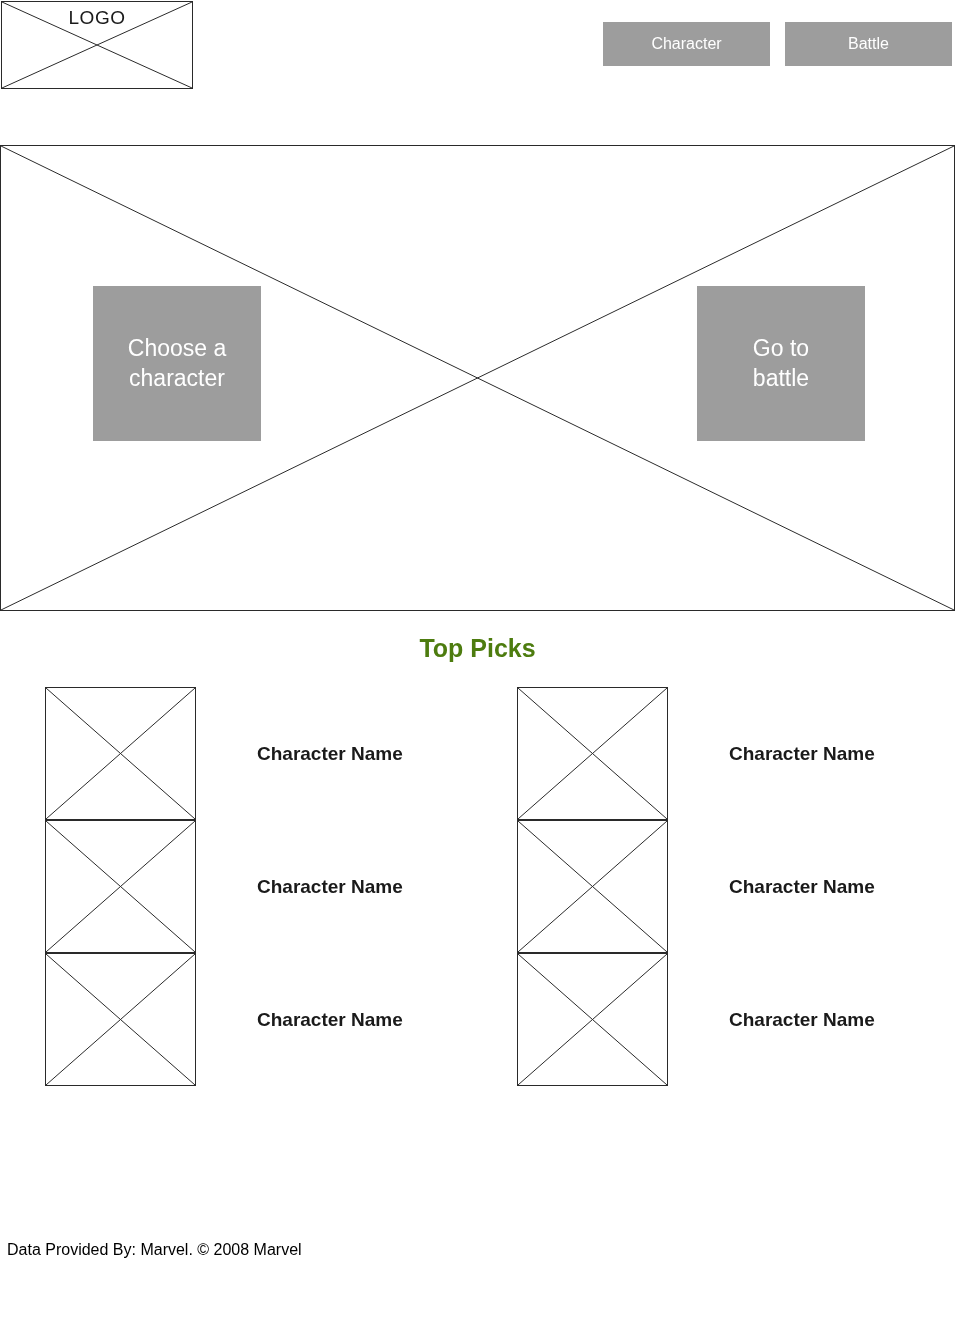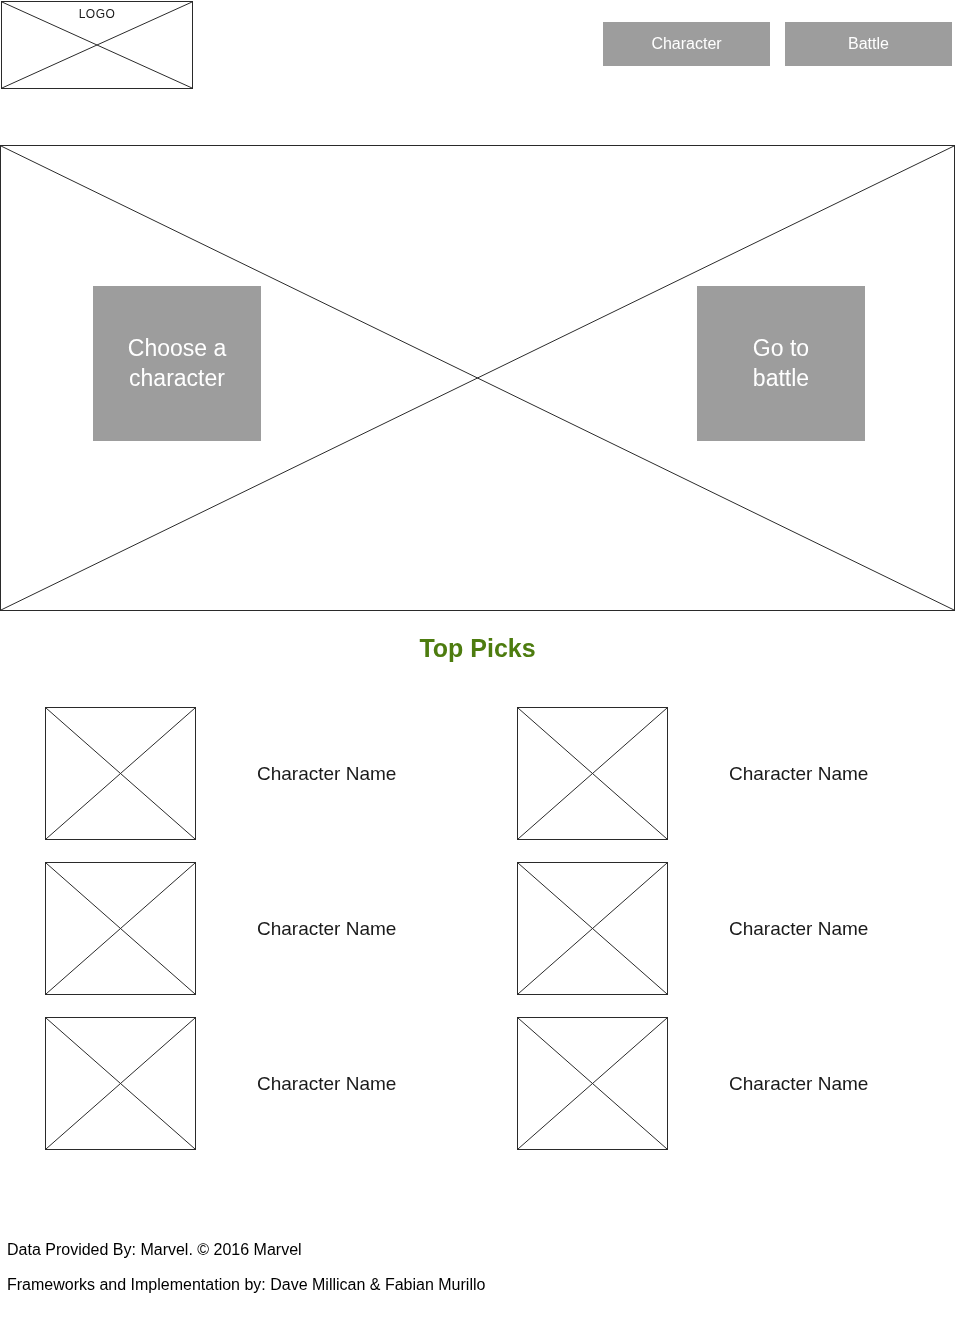--- a/index.html
+++ b/index.html
@@ -20,21 +20,21 @@
 
   
   .header { position: relative; height: 90px; }
   .logo-box {
     position: absolute; left: 1px; top: 1px;
     width: 192px; height: 88px;
   }
   .logo-label {
     position: absolute; top: 5px; left: 50%;
     transform: translateX(-50%);
-    font-size: 12px; letter-spacing: 0.5px;
+    font-size: 19px; letter-spacing: 0.5px;
     background: transparent; z-index: 2;
   }
   .nav {
     position: absolute; top: 22px; right: 3px;
     display: flex; gap: 15px;
   }
   .nav-btn {
     width: 167px; height: 44px;
     background: #9d9d9d; color: #ffffff;
     font-size: 16px;
@@ -61,24 +61,24 @@
   .hero-btn.choose { left: 92px; }
   .hero-btn.battle { left: 696px; }
 
   
   .top-picks-title {
     position: absolute; top: 634px; left: 0;
     width: 100%; text-align: center;
     font-size: 25px; font-weight: bold; color: #4d7c0f;
   }
   .picks-grid {
-    position: absolute; top: 707px; left: 45px;
+    position: absolute; top: 687px; left: 45px;
     display: grid;
     grid-template-columns: 472px auto;
-    row-gap: 22px;
+    font-weight: bold;
   }
   .pick-item { display: flex; align-items: center; gap: 61px; cursor: pointer; }
   .thumb { width: 151px; height: 133px; flex-shrink: 0; }
   .char-name { font-size: 19px; color: #1a1a1a; }
 
   
   .footer { position: absolute; left: 7px; top: 1241px; }
   .footer p { font-size: 16px; color: #000000; margin-bottom: 17px; }
 </style>
 </head>
@@ -174,15 +174,14 @@
         <line x1="0" y1="0" x2="100" y2="100" vector-effect="non-scaling-stroke"></line>
         <line x1="0" y1="100" x2="100" y2="0" vector-effect="non-scaling-stroke"></line>
       </svg>
     </div>
     <span class="char-name">Character Name</span>
   </div>
 
 </div>
 
 <footer class="footer">
-  <p>Data Provided By: Marvel. © 2016 Marvel</p>
-  <p>Frameworks and Implementation by: Dave Millican &amp; Fabian Murillo</p>
+  <p>Data Provided By: Marvel. © 2008 Marvel</p>
 </footer>
 
 </body></html>

